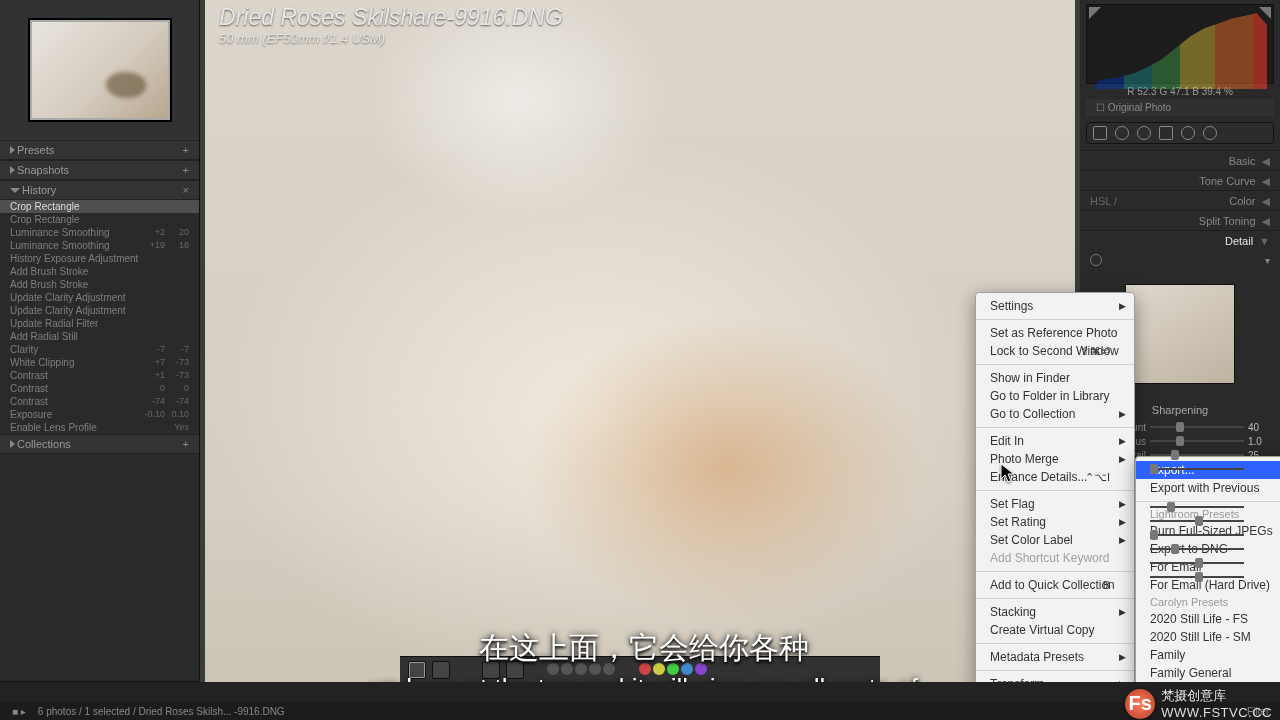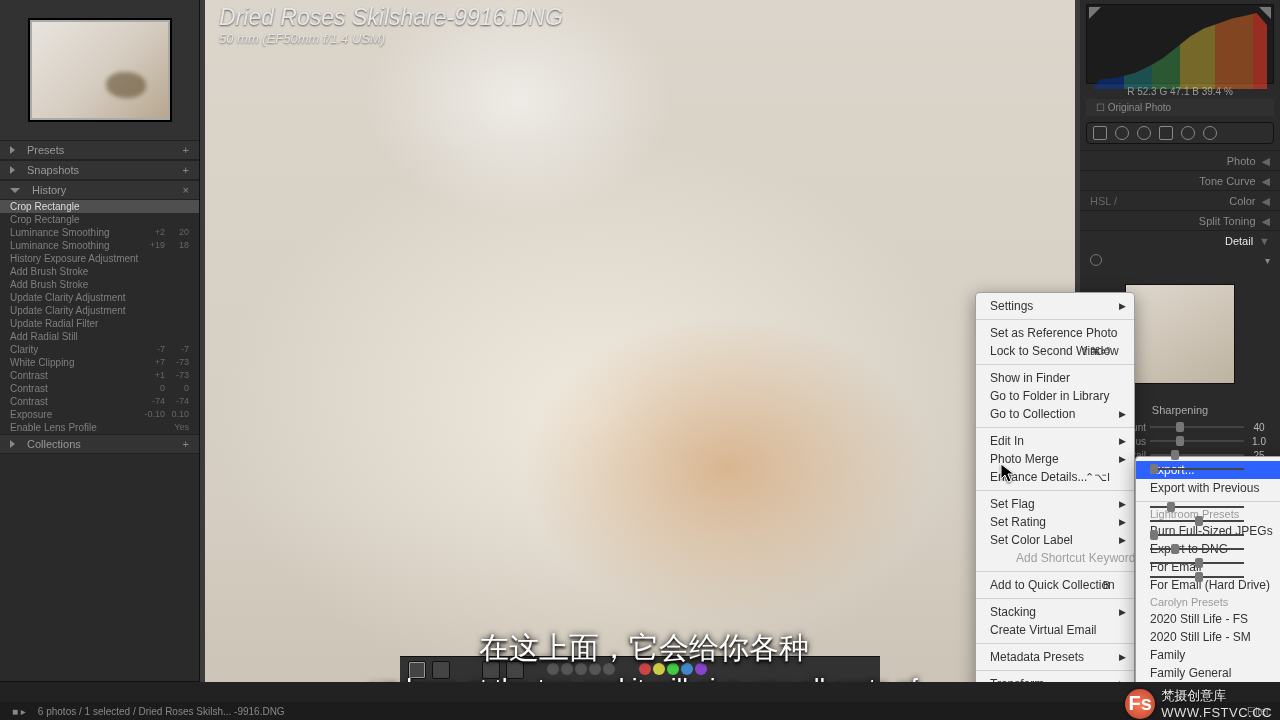--- a/index.html
+++ b/index.html
@@ -5,21 +5,21 @@
 * { margin:0; padding:0; box-sizing:border-box; font-family:"Helvetica Neue",Arial,sans-serif; }
 body { width:1280px; height:720px; background:#1a1a1a; overflow:hidden; position:relative; color:#ccc; font-size:11px; }
 
 .app { display:flex; height:720px; }
 
 
 .left { width:200px; background:#2a2a2a; display:flex; flex-direction:column; border-right:1px solid #111; }
 .thumb-wrap { padding:20px 30px; background:#323232; }
 .thumb { width:140px; height:100px; background:linear-gradient(135deg,#e8e4de 0%,#d5ccc0 55%,#b7a78f 100%); border:2px solid #aaa; box-shadow:0 0 0 2px #000; position:relative; }
 .thumb::after{ content:""; position:absolute; right:22px; bottom:20px; width:40px; height:26px; background:rgba(90,70,38,.55); border-radius:45% 50% 45% 50%; filter:blur(2px);}
-.panel-head { height:20px; line-height:20px; padding:0 10px; background:#333; display:flex; align-items:center; gap:12px; color:#999; border-top:1px solid #222; border-bottom:1px solid #222;}
+.panel-head { height:20px; line-height:20px; padding:0 10px; background:#333; display:flex; align-items:center; gap:2px; color:#999; border-top:1px solid #222; border-bottom:1px solid #222;}
 .panel-head .tri { display:inline-block; width:0; height:0; border-top:4px solid transparent; border-bottom:4px solid transparent; border-left:5px solid #888;}
 .panel-head.open .tri { border-left:5px solid transparent; border-right:5px solid transparent; border-top:5px solid #888; border-bottom:none; }
 .panel-head .plus { margin-left:auto; color:#888;}
 .history { overflow:auto; background:#2a2a2a; }
 .hist-row { display:flex; padding:0 10px; height:13px; line-height:13px; color:#7f7f7f; font-size:10px; }
 .hist-row.sel { background:#4f4f4f; color:#ddd;}
 .hist-row .lab { flex:1; white-space:nowrap; overflow:hidden; }
 .hist-row .v1 { width:26px; text-align:right; color:#666; font-size:9px;}
 .hist-row .v2 { width:24px; text-align:right; color:#666; font-size:9px;}
 .left-bottom { margin-top:auto; padding:8px; display:flex; gap:8px; background:#2f2f2f; border-top:1px solid #111;}
@@ -33,21 +33,21 @@
   radial-gradient(ellipse 380px 280px at 45% 58%, rgba(245,239,228,.85), rgba(215,208,197,.75)),
   linear-gradient(180deg,#e9e4dc,#cfc6b7 70%,#a59982);
   position:relative; overflow:hidden;}
 .photo .info { position:absolute; top:4px; left:14px; color:#e7e7e7; text-shadow:0 1px 2px rgba(0,0,0,.6);}
 .photo .info .t { font-size:23px; font-style:italic; font-weight:300;}
 .photo .info .s { font-size:13px; font-style:italic; opacity:.85; line-height:1.3; }
 
 
 .ctx { position:absolute; background:#f2f2f2; border:1px solid #a0a0a0; box-shadow:0 4px 18px rgba(0,0,0,.4); color:#333; font-size:12px; border-radius:4px; padding:4px 0;}
 .ctx .row { height:18px; line-height:18px; padding:0 26px 0 14px; display:flex; align-items:center; white-space:nowrap; position:relative;}
-.ctx .row.dis { color:#a0a0a0;margin-left:26px;}
+.ctx .row.dis { color:#a0a0a0;}
 .ctx .row.sel { background:#2e62ff; color:#fff;}
 .ctx .row .sc { position:absolute; right:24px; font-size:11px;}
 .ctx .row .ar { position:absolute; right:8px; font-size:9px;}
 .ctx hr { border:none; border-top:1px solid #d0d0d0; margin:4px 0;}
 .ctx .hdr { padding:2px 14px; color:#9a9a9a; font-size:11px;}
 .ctx.c1 { top:292px; left:775px; width:160px;}
 .ctx.c2 { top:456px; left:935px; width:182px; max-height:264px;}
 
 
 .right { width:200px; background:#2a2a2a; display:flex; flex-direction:column;}
@@ -64,21 +64,21 @@
 .r-sect .car{ margin-left:6px; color:#666;}
 .r-sect.active .name{ color:#e5e5e5;}
 .r-sect .sub{ color:#666; margin-right:20px;}
 .detail-prev { margin:14px auto; width:110px; height:100px; background:linear-gradient(150deg,#dfd8ce,#beb3a1); border:1px solid #111;}
 .sliders { padding:2px 10px;}
 .sliders h5{ text-align:center; color:#aaa; font-weight:400; font-size:11px; margin:4px 0;}
 .sl { display:flex; align-items:center; height:14px; gap:4px;}
 .sl .nm { width:56px; text-align:right; color:#8a8a8a; font-size:10px;}
 .sl .track { flex:1; height:2px; background:#444; position:relative;}
 .sl .track .knob{ position:absolute; top:-4px; width:8px; height:10px; background:#777; border-radius:2px;}
-.sl .val{ width:22px; text-align:center; color:#bbb; font-size:10px;}
+.sl .val{ width:22px; text-align:left; color:#bbb; font-size:10px;}
 .right-bottom{ margin-top:auto; height:32px; display:flex; align-items:center; justify-content:flex-end; padding:0 12px; color:#aaa; gap:24px; background:#2f2f2f; border-top:1px solid #111;}
 
 
 .status{ position:absolute; bottom:0; left:0; right:0; height:18px; background:#1c1c1c; color:#888; font-size:10px; display:flex; align-items:center; padding:0 8px;}
 
 
 .tstrip{ position:absolute; bottom:38px; left:200px; right:200px; height:26px; background:#323232; display:flex; align-items:center; padding:0 8px; gap:6px; border-top:1px solid #111;}
 .tstrip .b{ width:18px; height:18px; background:#444; border:1px solid #111; border-radius:2px;}
 .tstrip .b.on{ box-shadow:inset 0 0 0 1px #999;}
 .tstrip .dots span{ width:12px; height:12px; border-radius:50%; display:inline-block; margin:0 1px;}
@@ -249,21 +249,21 @@
         <div class="row">Enhance Details...<span class="sc">⌃⌥I</span></div>
         <hr>
         <div class="row">Set Flag<span class="ar">▶</span></div>
         <div class="row">Set Rating<span class="ar">▶</span></div>
         <div class="row">Set Color Label<span class="ar">▶</span></div>
         <div class="row dis">Add Shortcut Keyword</div>
         <hr>
         <div class="row">Add to Quick Collection<span class="sc">B</span></div>
         <hr>
         <div class="row">Stacking<span class="ar">▶</span></div>
-        <div class="row">Create Virtual Email</div>
+        <div class="row">Create Virtual Copy</div>
         <hr>
         <div class="row">Metadata Presets<span class="ar">▶</span></div>
         <hr>
         <div class="row">Transform<span class="ar">▶</span></div>
         <hr>
         <div class="row">Metadata<span class="ar">▶</span></div>
       </div>
 
     <div class="ctx c2" id="ctx2">
         <div class="row sel">Export...</div>
@@ -311,21 +311,21 @@
     <div class="orig">☐ <span>Original Photo</span></div>
     <div class="toolrow">
       <span class="sq"></span>
       <span></span>
       <span></span>
       <span class="sq"></span>
       <span></span>
       <span></span>
     </div>
     <div class="r-sect">
-        <span class="name">Photo</span>
+        <span class="name">Basic</span>
         <span class="car">◀</span>
       </div>
     <div class="r-sect">
         <span class="name">Tone Curve</span>
         <span class="car">◀</span>
       </div>
     <div class="r-sect">
         <span class="sub">HSL / </span>
         <span class="name">Color</span>
         <span class="car">◀</span>

